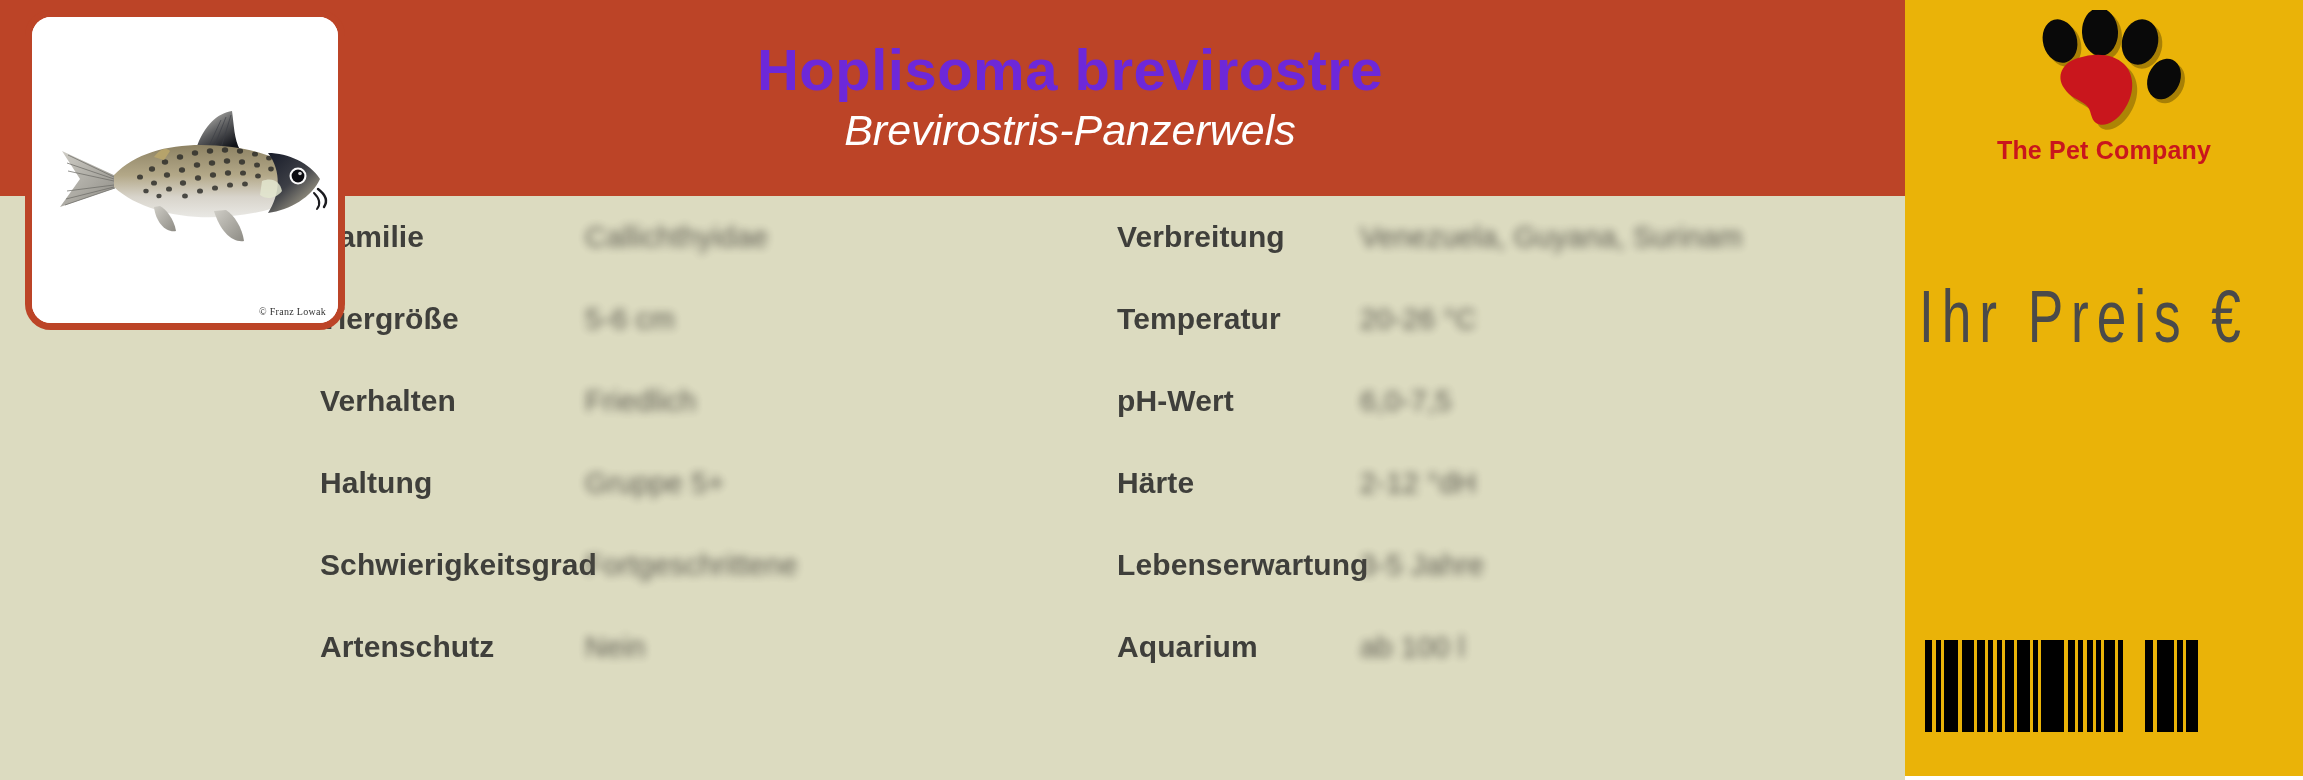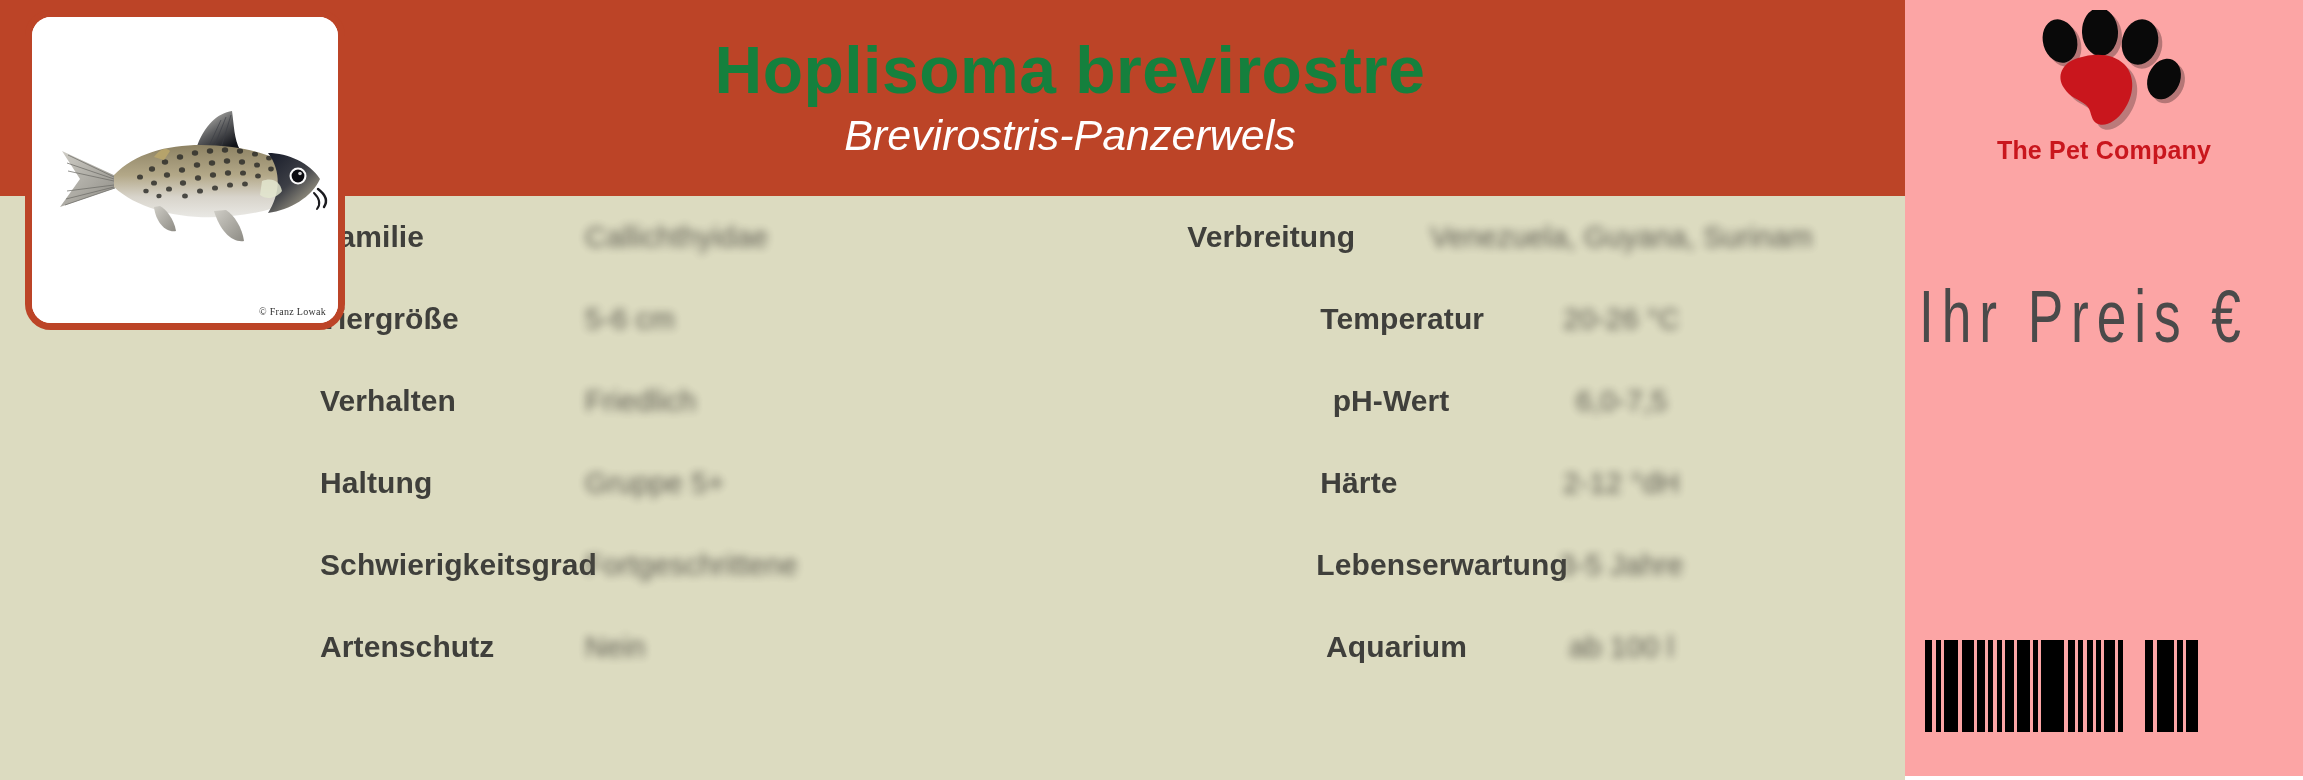--- a/index.html
+++ b/index.html
@@ -31,21 +31,21 @@
     background:#bc4427;
   }
   #title-block {
     position:absolute; left:320px; top:0;
     width:1560px; height:196px;
     display:flex; flex-direction:column;
     align-items:center; justify-content:center;
     padding-right:60px;
   }
   #sci-name {
-    font-size:66px; font-weight:bold; color:#15803d;
+    font-size:58px; font-weight:bold; color:#6d28d9;
     letter-spacing:0.5px; line-height:1.04;
     white-space:nowrap;
     font-family:"Liberation Sans", sans-serif;
   }
   #common-name {
     font-size:43px; font-style:italic; font-weight:normal;
     color:#ffffff; line-height:1.15; margin-top:6px;
     white-space:nowrap;
     font-family:"Liberation Sans", sans-serif;
   }
@@ -76,21 +76,21 @@
   #attr-grid {
     position:absolute; left:0; top:196px;
     width:1905px; height:584px;
     padding:0;
   }
   .attr-col {
     position:absolute; top:0;
     display:flex; flex-direction:column;
   }
   #col-left  { left:320px;  width:620px; }
-  #col-right { left:1150px; width:700px;align-items:center; }
+  #col-right { left:1117px; width:700px; }
 
   .attr-row {
     height:82px;
     display:flex; align-items:center;
   }
   .attr-label {
     font-size:30px; font-weight:bold; color:#3f3f3b;
     letter-spacing:0.1px; white-space:nowrap;
     font-family:"Liberation Sans", sans-serif;
   }
@@ -103,21 +103,21 @@
     font-family:"Liberation Sans", sans-serif;
     filter:blur(4.2px);
     opacity:.93;
   }
 
   
   #price-panel {
     position:relative;
     width:398px; height:780px;
     flex:0 0 398px;
-    background:#fca5a5;
+    background:#eab308;
   }
 
   
   #logo-box {
     position:absolute; left:0; top:8px;
     width:398px; height:190px;
   }
   #paw-svg { position:absolute; left:95px; top:2px; width:210px; height:125px; }
   #logo-text {
     position:absolute; left:0; top:128px; width:398px;

